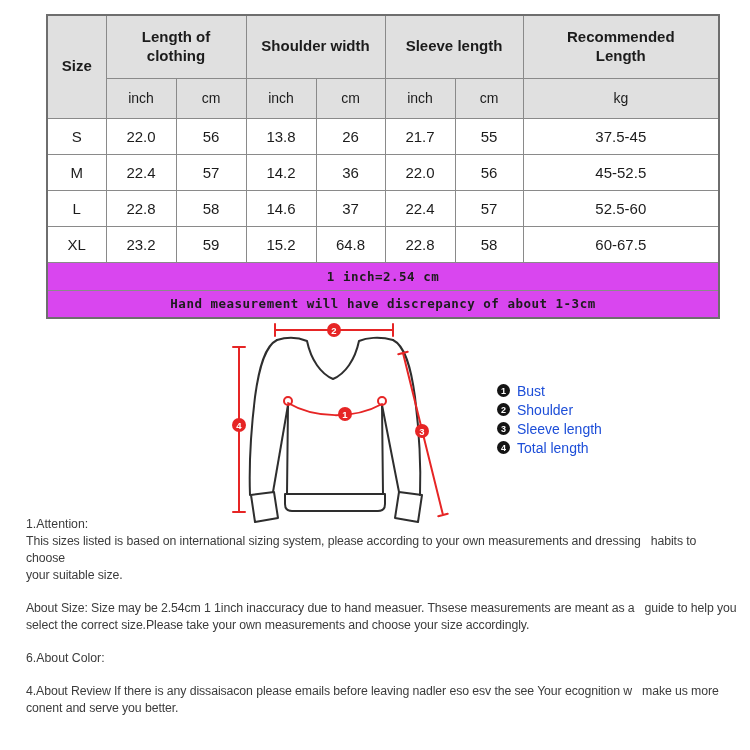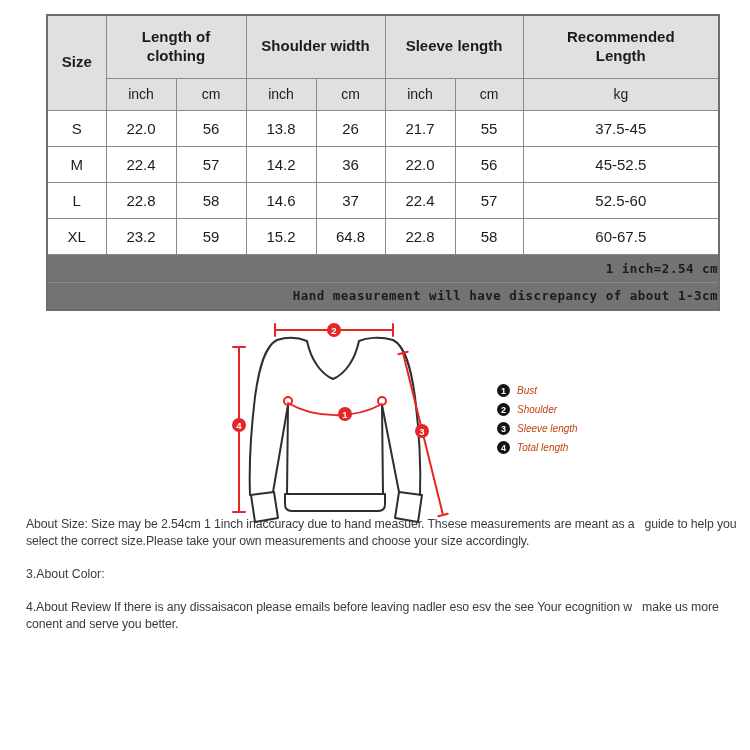--- a/index.html
+++ b/index.html
@@ -13,42 +13,41 @@
   table.size-table {
     position:absolute; left:46px; top:14px; width:672px;
     border-collapse:collapse; table-layout:fixed;
     border:2px solid #6e6e6e;
   }
   table.size-table th, table.size-table td {
     border:1px solid #8a8a8a; text-align:center; vertical-align:middle;
     font-weight:normal; color:#1c1c1c; overflow:hidden;
   }
   tr.hdr-row-1 th { height:63px; background:#e0e0e0; font-weight:bold; font-size:15px; }
-  tr.hdr-row-2 td { height:32px; background:#e0e0e0; font-size:14px; }
+  tr.hdr-row-2 td { height:40px; background:#e0e0e0; font-size:14px; }
   tr.data-row th, tr.data-row td { height:36px; font-size:15px; background:#ffffff; }
   tr.note-row td {
-    height:28px; background:#737373;
+    height:28px; background:#d946ef;
     font-family:"DejaVu Sans Mono", monospace; font-weight:bold; font-size:12.5px;
     letter-spacing:0.5px;
-    text-align:right;
   }
   .hdr-wrap { margin:0 auto; line-height:1.25; }
   .hdr-wrap.narrow { max-width:92px; }
   .hdr-wrap.medium { max-width:140px; }
 
   
   .diagram-svg { position:absolute; left:215px; top:315px; }
   .legend { position:absolute; left:497px; top:381px; }
   .legend-row { display:flex; align-items:center; height:19px; }
   .legend-bullet {
     display:inline-flex; align-items:center; justify-content:center;
     width:13px; height:13px; border-radius:50%; background:#141414; color:#ffffff;
     font-size:9px; font-weight:bold; margin-right:7px; flex:0 0 13px;
   }
-  .legend-label { font-size:10px; color:#c2410c;font-style:italic; }
+  .legend-label { font-size:14px; color:#1d4ed8; }
 
   
   .notes-area { position:absolute; left:26px; top:516px; width:712px; }
   .text-section { margin-bottom:16px; }
   .text-section .sec-heading {
     font-size:12.3px; line-height:17px; color:#3c3c3c; white-space:pre-wrap;
   }
   .text-section .sec-body {
     font-size:12.3px; line-height:17px; color:#3c3c3c; white-space:pre-wrap;
     letter-spacing:-0.1px;
@@ -196,25 +195,30 @@
       <span class="legend-label">Sleeve length</span>
     </div>
     <div class="legend-row">
       <span class="legend-bullet">4</span>
       <span class="legend-label">Total length</span>
     </div>
   </div>
 
   <div class="notes-area">
     <div class="text-section">
+      <div class="sec-heading">1.Attention:</div>
+      <div class="sec-body">This sizes listed is based on international sizing system, please according to your own measurements and dressing   habits to choose
+your suitable size.</div>
+    </div>
+    <div class="text-section">
       <div class="sec-body">About Size: Size may be 2.54cm 1 1inch inaccuracy due to hand measuer. Thsese measurements are meant as a   guide to help you
 select the correct size.Please take your own measurements and choose your size accordingly.</div>
     </div>
     <div class="text-section">
-      <div class="sec-heading">3.About Color:</div>
+      <div class="sec-heading">6.About Color:</div>
     </div>
     <div class="text-section">
       <div class="sec-body">4.About Review If there is any dissaisacon please emails before leaving nadler eso esv the see Your ecognition w   make us more
 conent and serve you better.</div>
     </div>
   </div>
 
 </div>
 
 </body></html>

